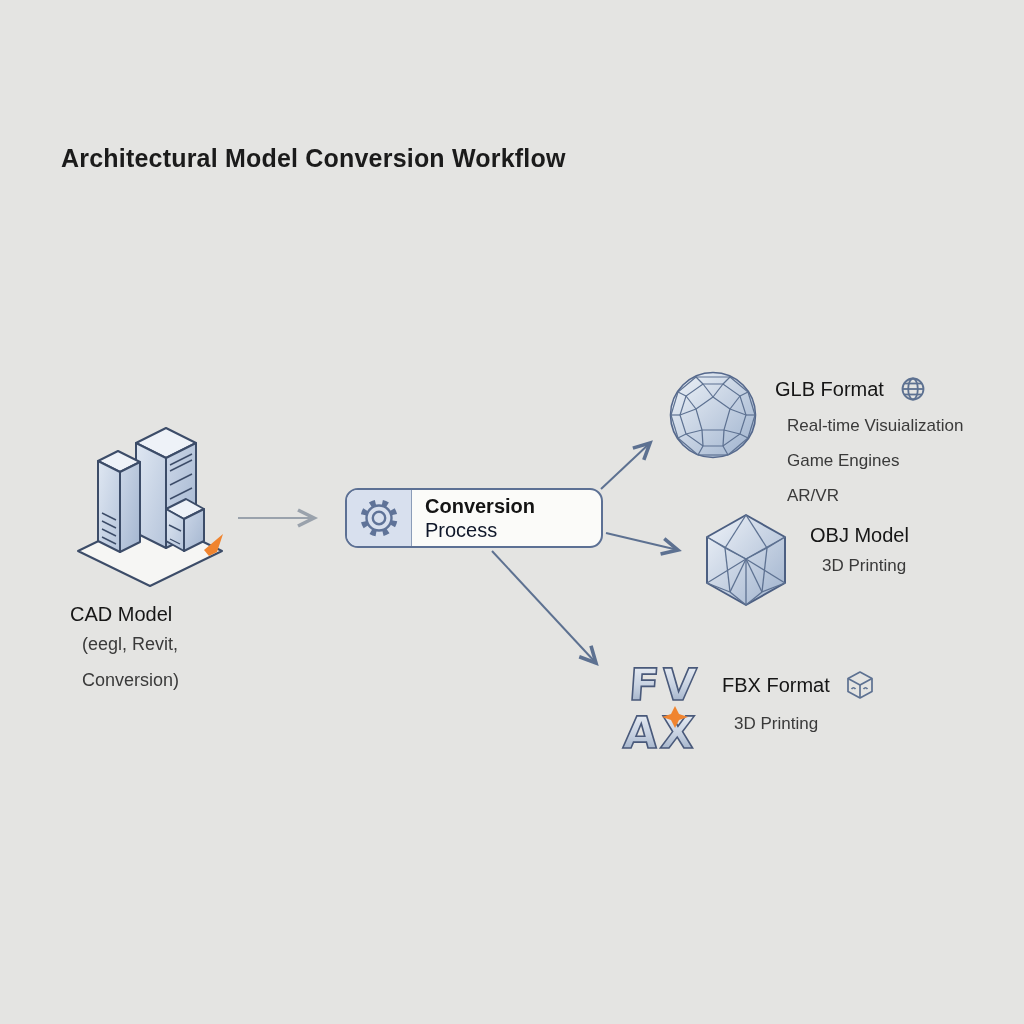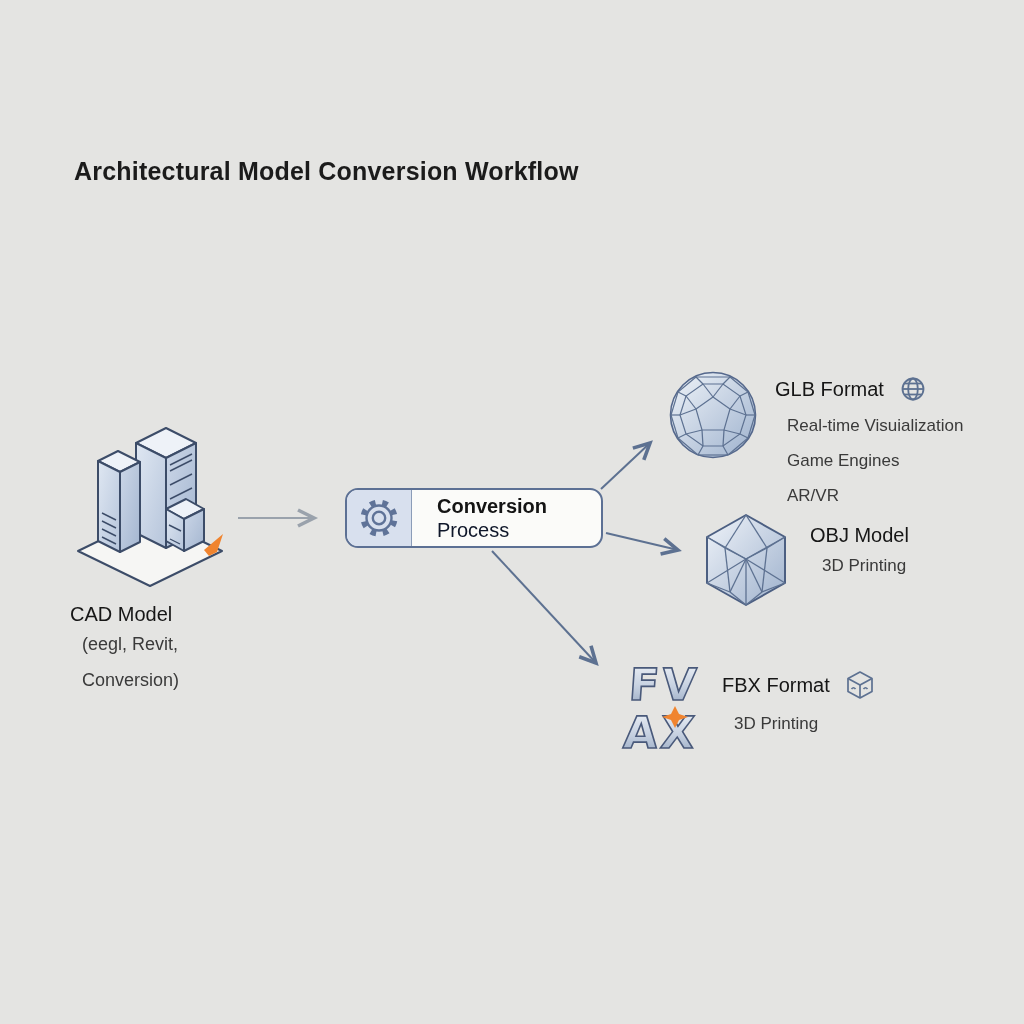--- a/index.html
+++ b/index.html
@@ -4,31 +4,31 @@
 <style>
   html,body{margin:0;padding:0;}
   body{
     width:1024px;height:1024px;position:relative;overflow:hidden;
     background:#e4e4e2;
     font-family:"Liberation Sans", sans-serif;
     color:#1e1e1e;
   }
   .abs{position:absolute;}
   
-  .title{font-size:25px;font-weight:bold;color:#1b1b1b;letter-spacing:.2px;margin:17px;}
+  .title{font-size:25px;font-weight:bold;color:#1b1b1b;letter-spacing:.2px;margin:4px;}
   .subtitle{font-size:19px;color:#2f2f2f;margin:6px 0 0 0;}
   
   .node-title{font-size:20px;font-weight:normal;color:#161616;margin:0;}
   .node-line{font-size:17px;color:#3a3a3a;line-height:23px;margin:12px;}
   .src-label .node-line{font-size:18px;line-height:24px;}
   
   .proc-box{
     left:345px;top:488px;width:258px;height:60px;
     background:#fbfbf9;border:2px solid #5c7094;border-radius:13px;
-    display:flex;align-items:stretch;box-sizing:border-box;overflow:hidden;gap:12px;
+    display:flex;align-items:stretch;box-sizing:border-box;overflow:hidden;
   }
   .proc-icon-cell{
     width:64px;background:#d8e0ee;border-right:1.5px solid #8b9cb8;
     display:flex;align-items:center;justify-content:center;flex:none;
   }
   .proc-text{display:flex;flex-direction:column;justify-content:center;padding-left:13px;}
   .proc-title{font-size:20px;font-weight:bold;color:#141414;line-height:24px;}
   .proc-sub{font-size:20px;color:#0f172a;line-height:24px;}
   
   .head-row{display:flex;align-items:center;gap:16px;margin:0 0 5px 0;}

